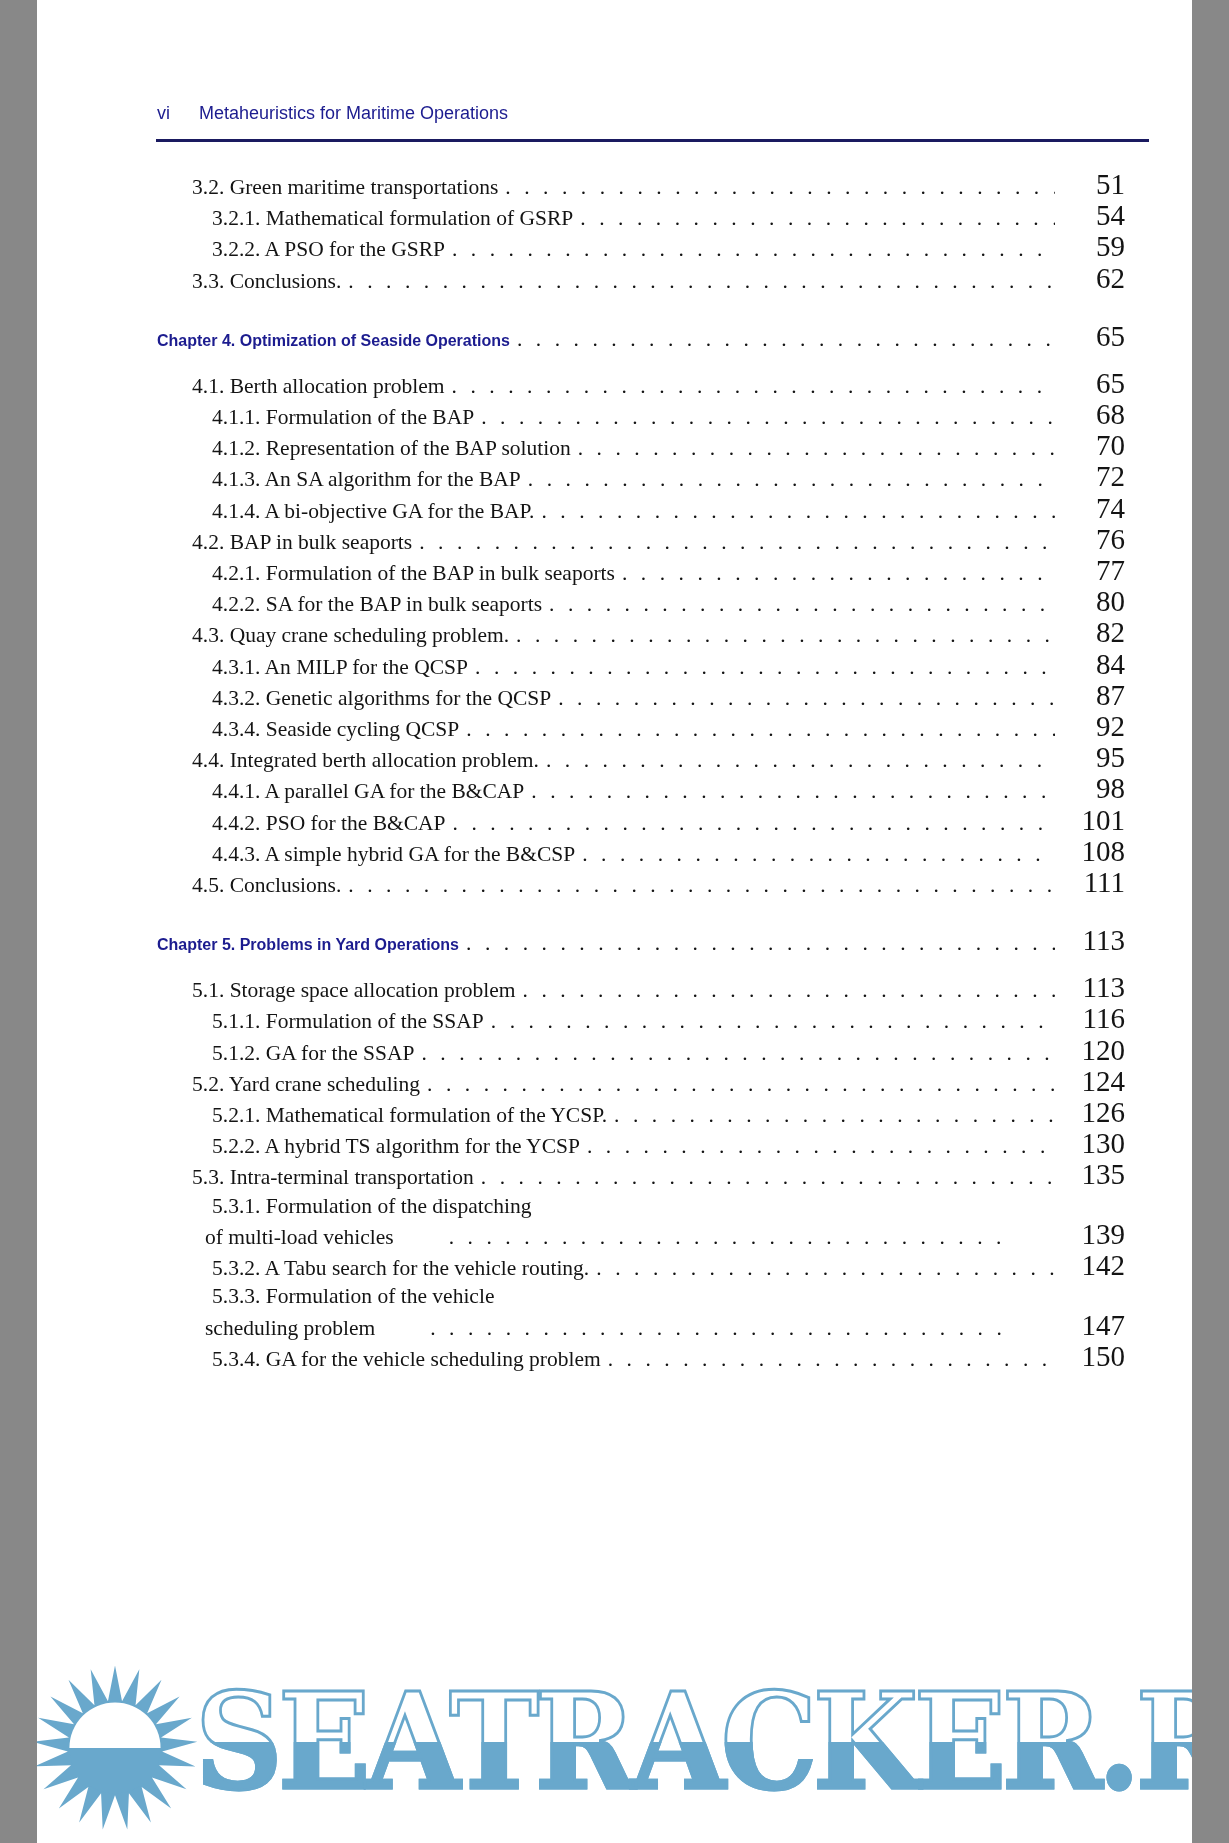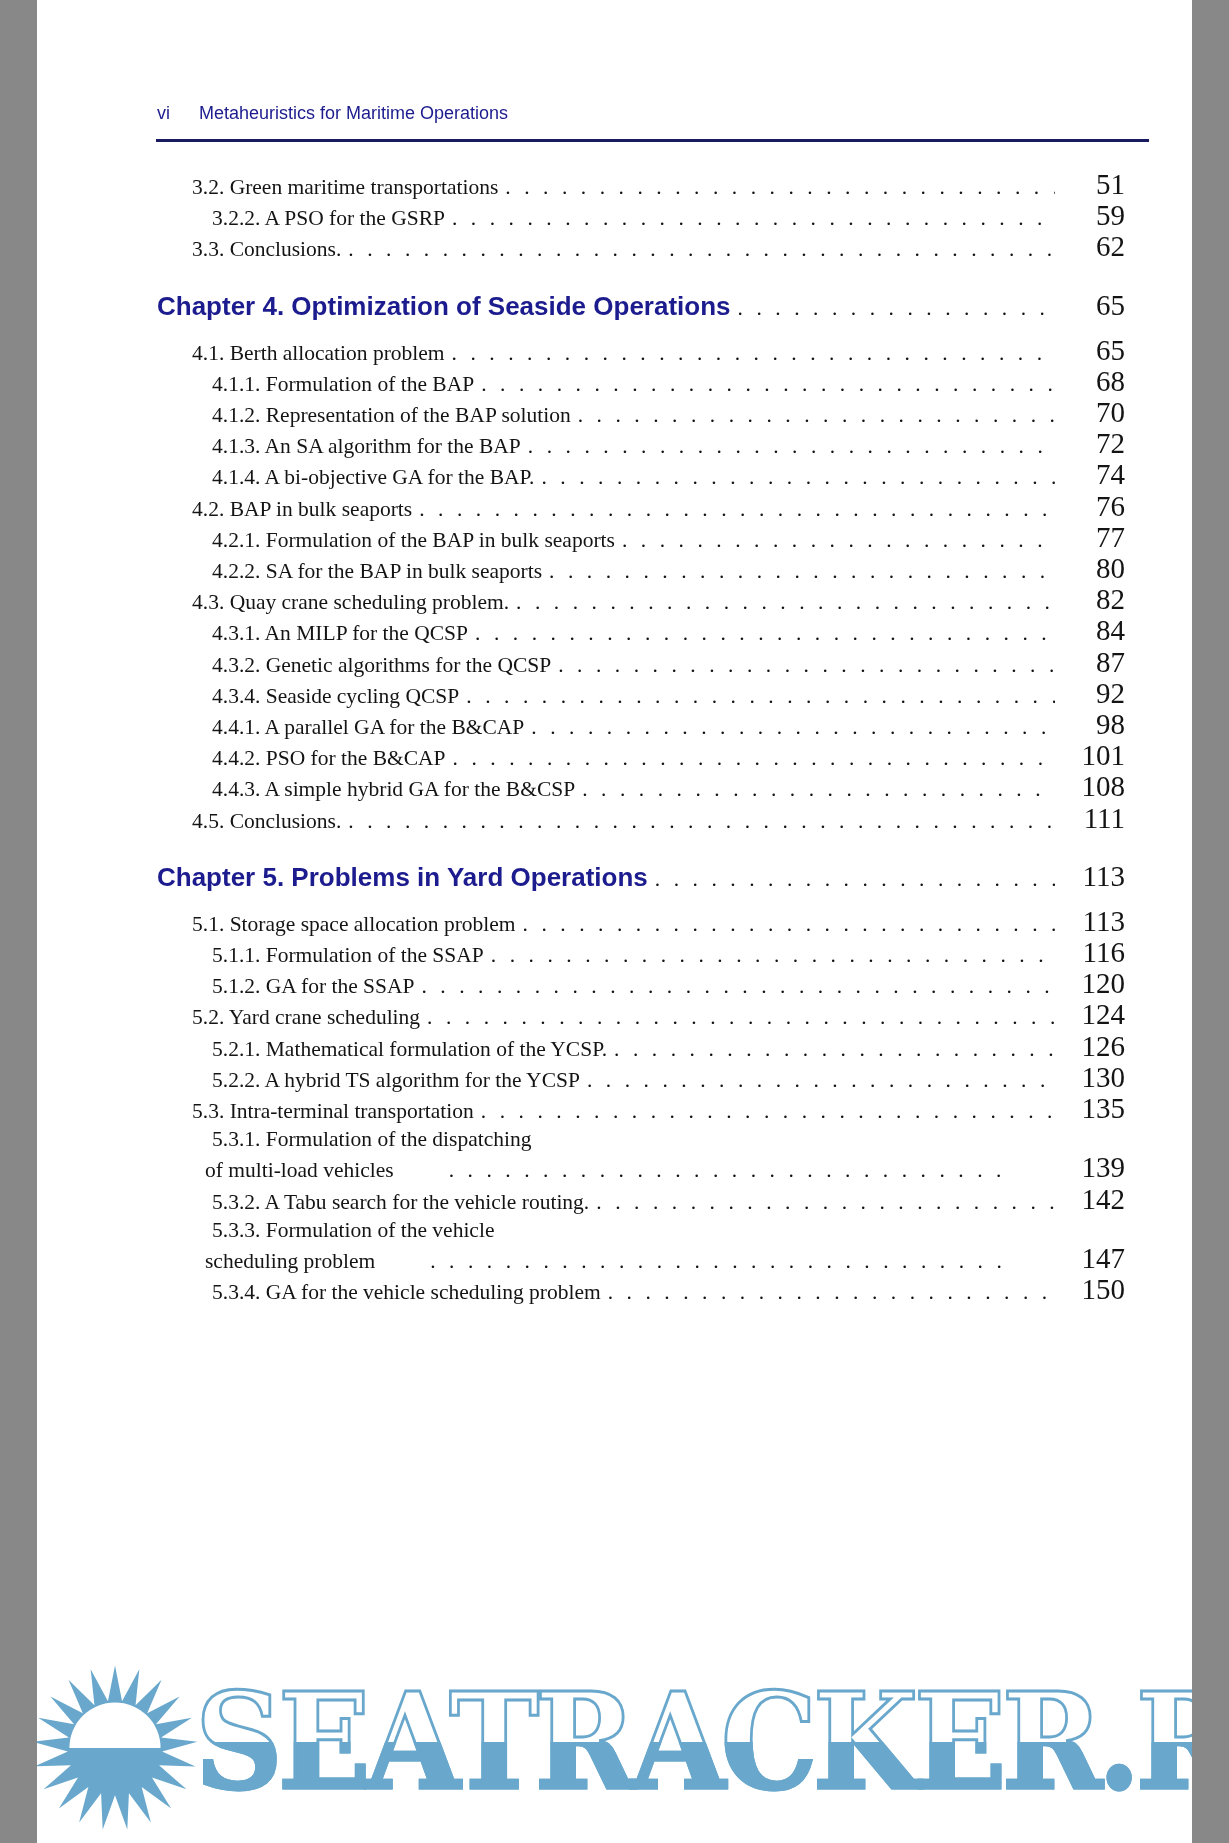--- a/index.html
+++ b/index.html
@@ -25,21 +25,21 @@
     position:absolute;left:120px;top:170px;width:968px;
     font-size:21.5px;line-height:28.2px;
   }
   .row{display:flex;align-items:baseline;}
   .lvl-1{padding-left:35px;}
   .lvl-2{padding-left:55px;}
   .lvl-cont{padding-left:48px;gap:48px;}
   .chapter{margin-top:26px;margin-bottom:13px;line-height:30px;}
   .chapter .label{
     font-family:"Liberation Sans",sans-serif;font-weight:bold;
-    font-size:26px;color:var(--navy);
+    font-size:16px;color:var(--navy);
   }
   .label{white-space:pre;}
   .dots{
     flex:1;overflow:hidden;white-space:nowrap;
     margin:0 10px 0 7px;letter-spacing:13.5px;color:var(--text);
     font-family:"Liberation Serif",serif;font-size:21.5px;font-weight:normal;
   }
   .dots::after{content:"...................................................................................";}
   .page-num{
     min-width:60px;text-align:right;
@@ -69,20 +69,25 @@
 
   <div class="rule"></div>
 
   <main class="toc">
       <div class="row lvl-1">
         <span class="label">3.2. Green maritime transportations</span>
         <span class="dots"></span>
         <span class="page-num">51</span>
       </div>
       <div class="row lvl-2">
+        <span class="label">3.2.1. Mathematical formulation of GSRP</span>
+        <span class="dots"></span>
+        <span class="page-num">54</span>
+      </div>
+      <div class="row lvl-2">
         <span class="label">3.2.2. A PSO for the GSRP</span>
         <span class="dots"></span>
         <span class="page-num">59</span>
       </div>
       <div class="row lvl-1">
         <span class="label">3.3. Conclusions.</span>
         <span class="dots"></span>
         <span class="page-num">62</span>
       </div>
       <div class="row chapter">
@@ -142,20 +147,25 @@
       </div>
       <div class="row lvl-2">
         <span class="label">4.3.2. Genetic algorithms for the QCSP</span>
         <span class="dots"></span>
         <span class="page-num">87</span>
       </div>
       <div class="row lvl-2">
         <span class="label">4.3.4. Seaside cycling QCSP</span>
         <span class="dots"></span>
         <span class="page-num">92</span>
+      </div>
+      <div class="row lvl-1">
+        <span class="label">4.4. Integrated berth allocation problem.</span>
+        <span class="dots"></span>
+        <span class="page-num">95</span>
       </div>
       <div class="row lvl-2">
         <span class="label">4.4.1. A parallel GA for the B&amp;CAP</span>
         <span class="dots"></span>
         <span class="page-num">98</span>
       </div>
       <div class="row lvl-2">
         <span class="label">4.4.2. PSO for the B&amp;CAP</span>
         <span class="dots"></span>
         <span class="page-num">101</span>

